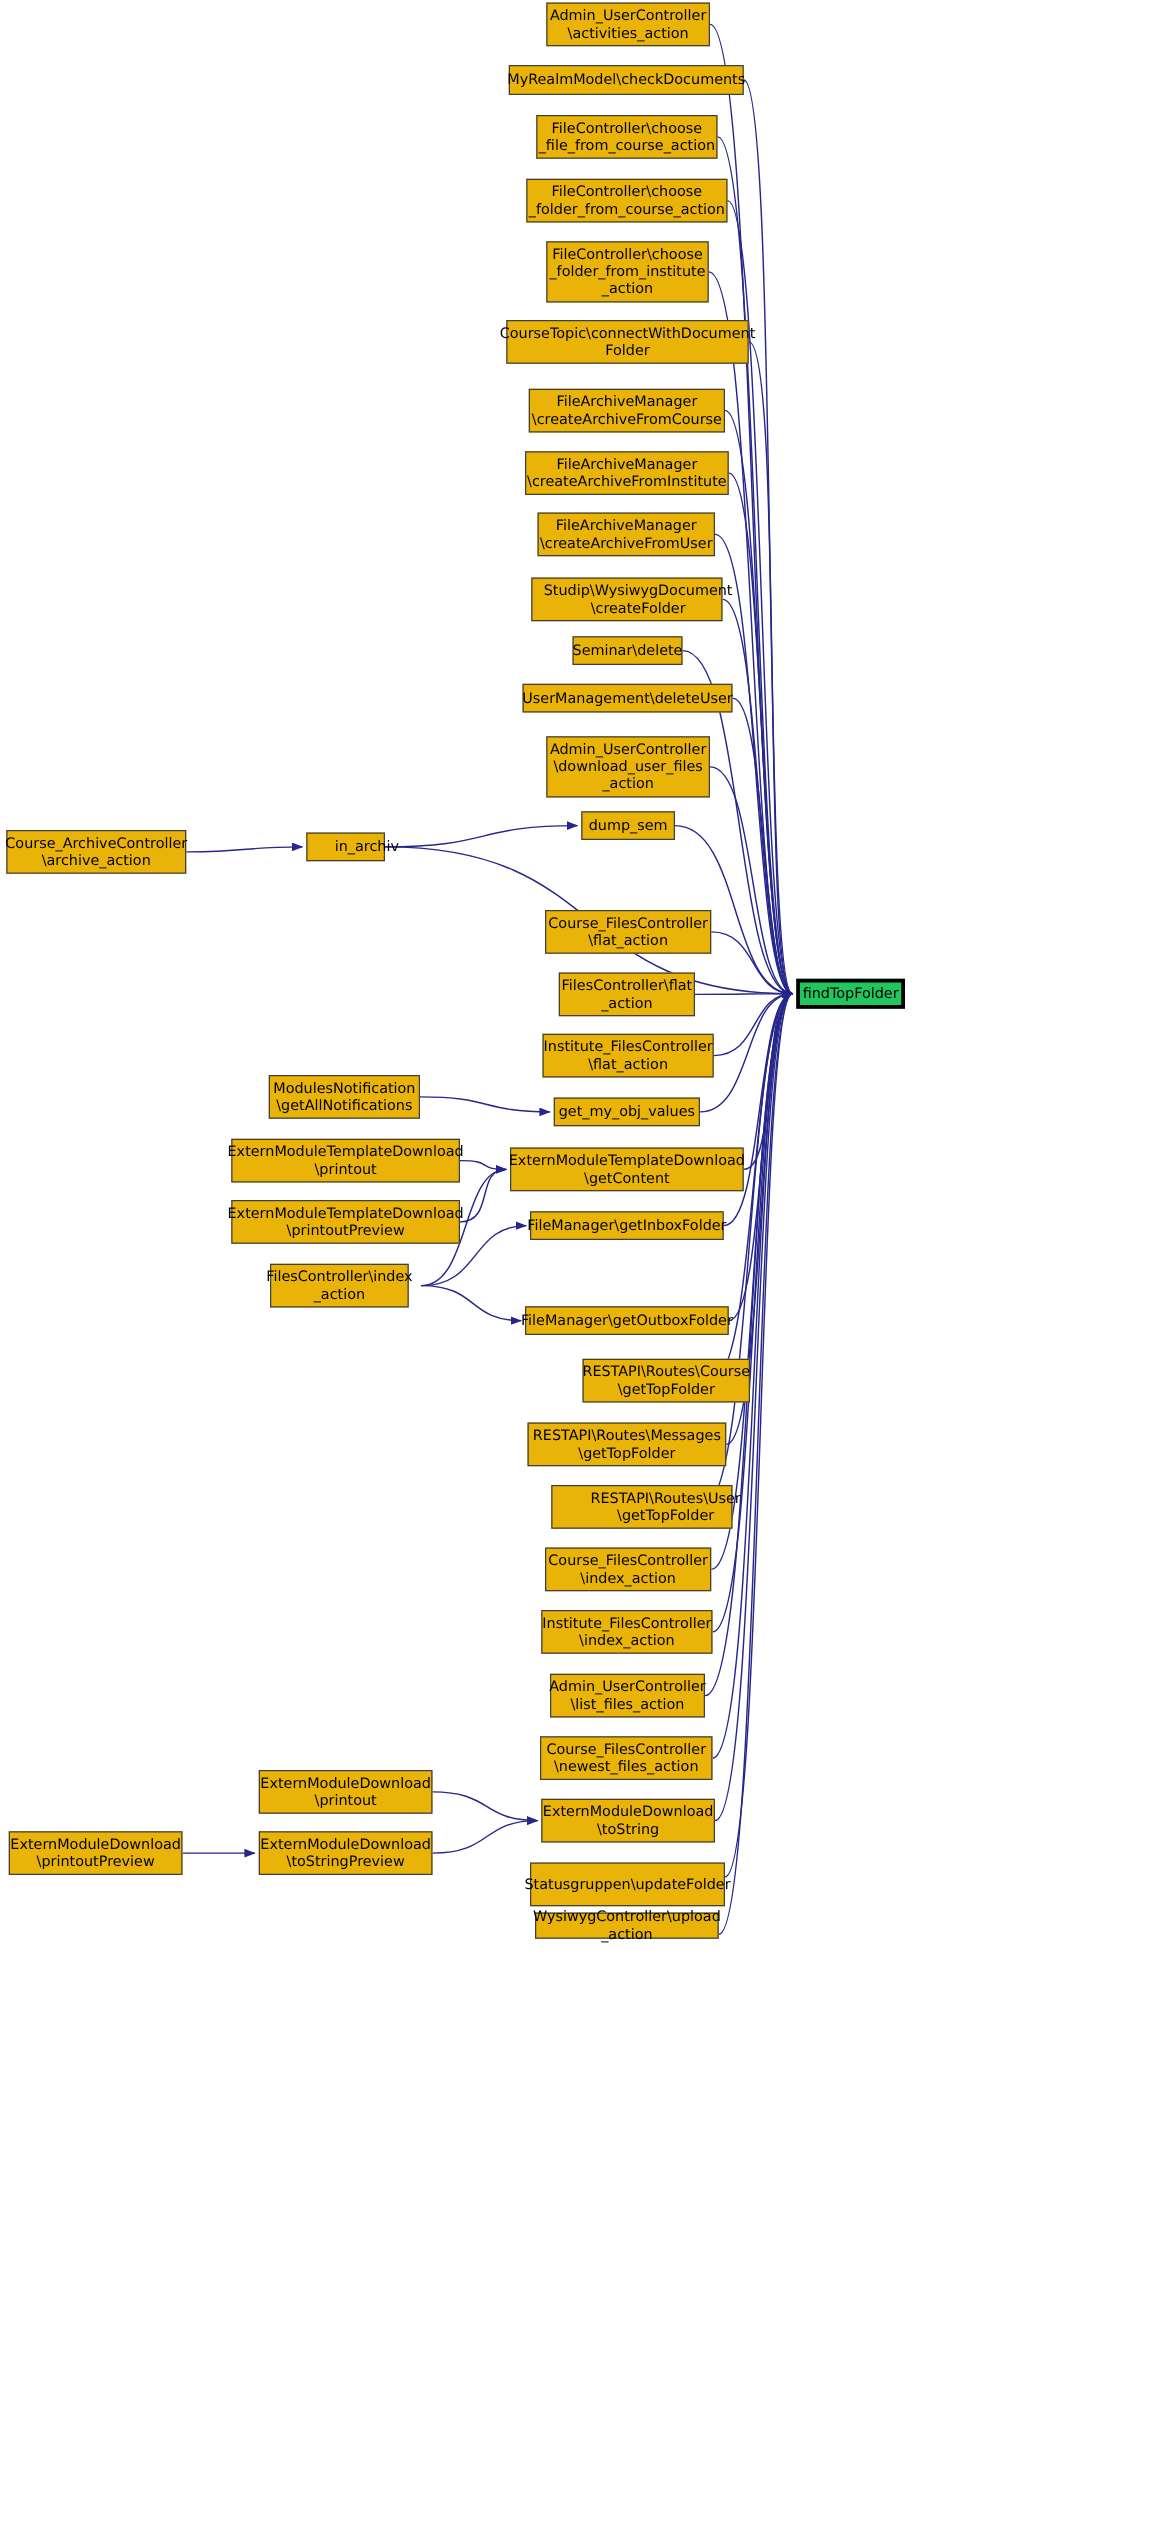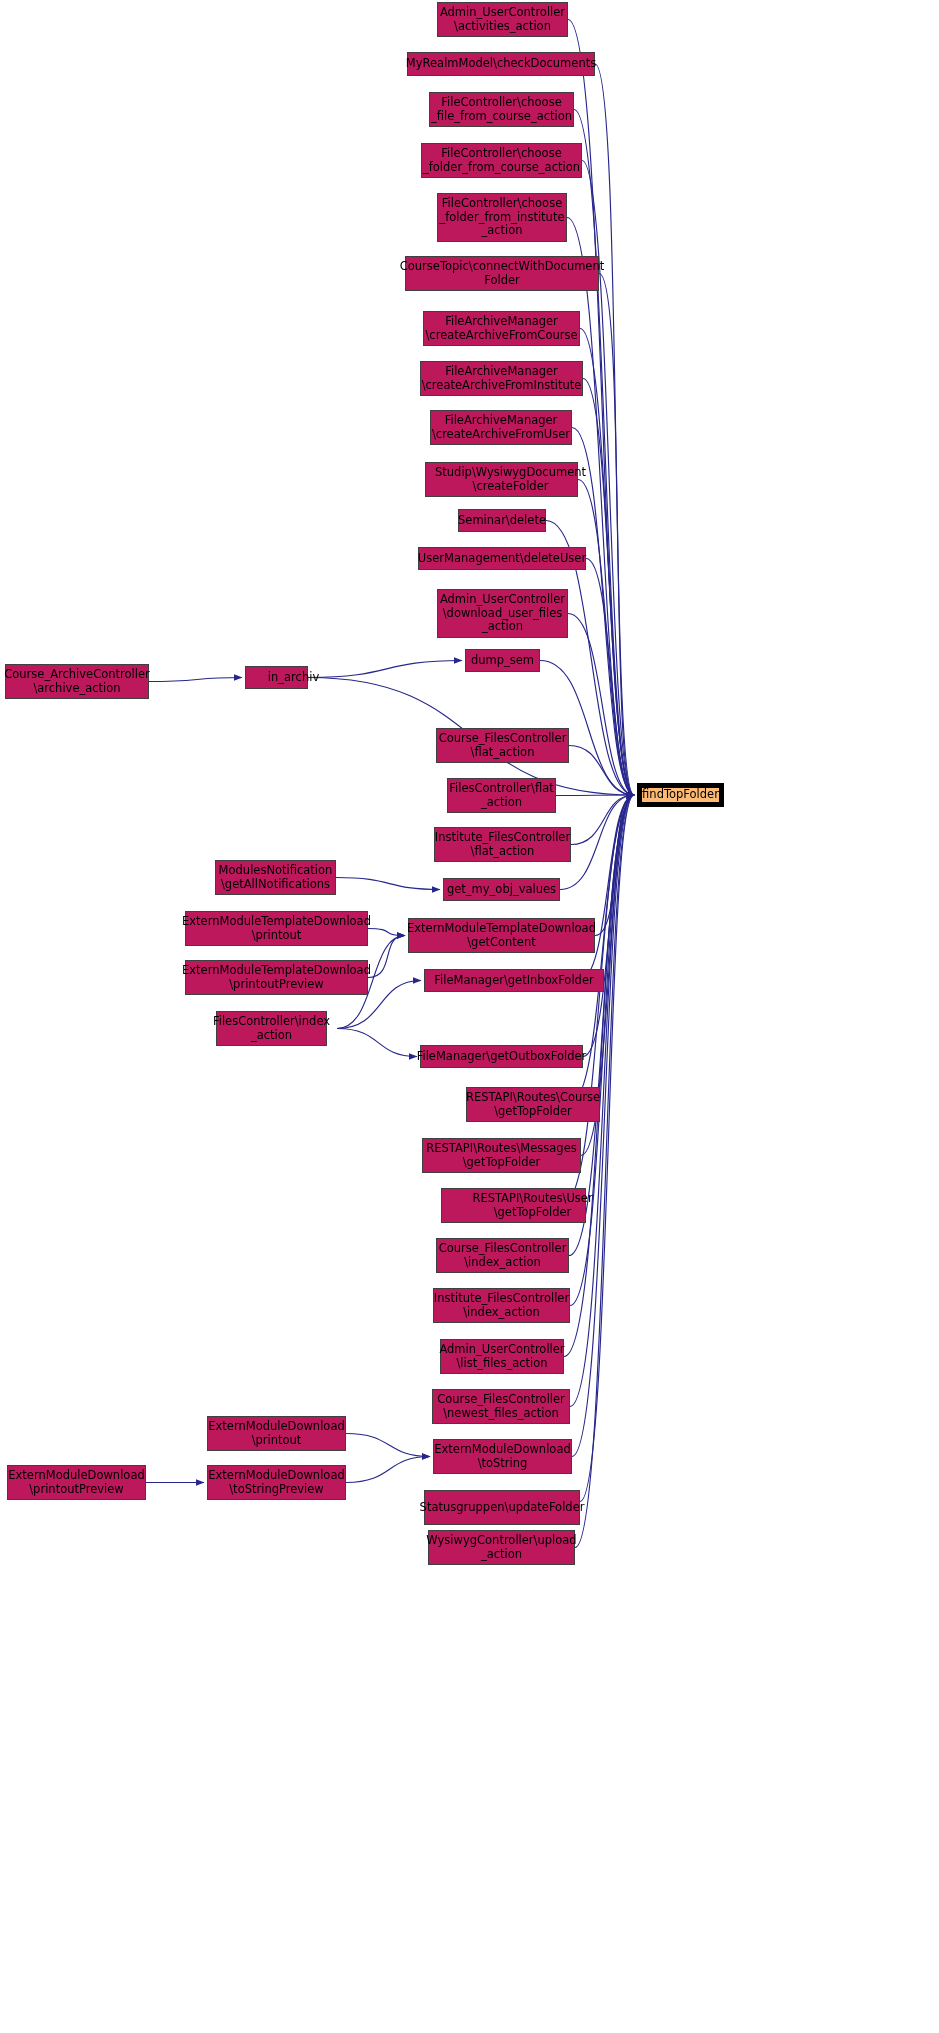--- a/index.html
+++ b/index.html
@@ -10,36 +10,36 @@
     width:939px;
     height:2033px;
     background:#ffffff;
     overflow:hidden;
   }
   #edges{position:absolute;left:0;top:0;width:939px;height:2033px;pointer-events:none;}
   .node{
     position:absolute;
     box-sizing:border-box;
     border:1px solid #404040;
-    background:#be185d;
+    background:#eab308;
     color:#000000;
     display:flex;
     align-items:center;
     justify-content:center;
     text-align:center;
     font-size:11.5px;
     line-height:13.5px;
     letter-spacing:0px;
     white-space:pre-line;
     padding:0 2px;
     z-index:5;
   }
   .node.target{
-    background:#fdba74;
-    border:5px solid #000000;
+    background:#22c55e;
+    border:3px solid #000000;
     font-weight:normal;
   }
 </style>
 </head>
 <body>
 
 <div id="canvas">
   <svg id="edges" viewBox="0 0 939 2033" xmlns="http://www.w3.org/2000/svg">
       <defs>
         <marker id="arw" markerWidth="9" markerHeight="7" refX="8.5" refY="3.5" orient="auto" markerUnits="userSpaceOnUse">
@@ -118,40 +118,40 @@
     <div class="node" style="left: 465px; top: 649px; width: 75px; height: 23px;">dump_sem</div>
     <div class="node" style="left: 436px; top: 728px; width: 133px; height: 35px;">Course_FilesController
 \flat_action</div>
     <div class="node" style="left: 447px; top: 778px; width: 109px; height: 35px;">FilesController\flat
 _action</div>
     <div class="node" style="left: 434px; top: 827px; width: 137px; height: 35px;">Institute_FilesController
 \flat_action</div>
     <div class="node" style="left: 443px; top: 878px; width: 117px; height: 23px;">get_my_obj_values</div>
     <div class="node" style="left: 408px; top: 918px; width: 187px; height: 35px;">ExternModuleTemplateDownload
 \getContent</div>
-    <div class="node" style="left: 424px; top: 969px; width: 180px; height: 23px;">FileManager\getInboxFolder</div>
+    <div class="node" style="left: 424px; top: 969px; width: 155px; height: 23px;">FileManager\getInboxFolder</div>
     <div class="node" style="left: 420px; top: 1045px; width: 163px; height: 23px;">FileManager\getOutboxFolder</div>
     <div class="node" style="left: 447px; top: 1087px; width: 134px; height: 35px; margin-left: 19px;">RESTAPI\Routes\Course
 \getTopFolder</div>
     <div class="node" style="left: 422px; top: 1138px; width: 159px; height: 35px;">RESTAPI\Routes\Messages
 \getTopFolder</div>
     <div class="node" style="left: 441px; top: 1188px; width: 145px; height: 35px; padding-left: 40px;">RESTAPI\Routes\User
 \getTopFolder</div>
     <div class="node" style="left: 436px; top: 1238px; width: 133px; height: 35px;">Course_FilesController
 \index_action</div>
     <div class="node" style="left: 433px; top: 1288px; width: 137px; height: 35px;">Institute_FilesController
 \index_action</div>
     <div class="node" style="left: 440px; top: 1339px; width: 124px; height: 35px;">Admin_UserController
 \list_files_action</div>
     <div class="node" style="left: 432px; top: 1389px; width: 138px; height: 35px;">Course_FilesController
 \newest_files_action</div>
     <div class="node" style="left: 433px; top: 1439px; width: 139px; height: 35px;">ExternModuleDownload
 \toString</div>
     <div class="node" style="left: 424px; top: 1490px; width: 156px; height: 35px;">Statusgruppen\updateFolder</div>
-    <div class="node" style="left: 428px; top: 1530px; width: 147px; height: 35px;">WysiwygController\upload
+    <div class="node" style="left: 428px; top: 1530px; width: 147px; height: 21px;">WysiwygController\upload
 _action</div>
     <div class="node" style="left: 5px; top: 664px; width: 144px; height: 35px;">Course_ArchiveController
 \archive_action</div>
     <div class="node" style="left: 245px; top: 666px; width: 63px; height: 23px; padding-left: 36px;">in_archiv</div>
     <div class="node" style="left: 215px; top: 860px; width: 121px; height: 35px;">ModulesNotification
 \getAllNotifications</div>
     <div class="node" style="left: 185px; top: 911px; width: 183px; height: 35px;">ExternModuleTemplateDownload
 \printout</div>
     <div class="node" style="left: 185px; top: 960px; width: 183px; height: 35px;">ExternModuleTemplateDownload
 \printoutPreview</div>

